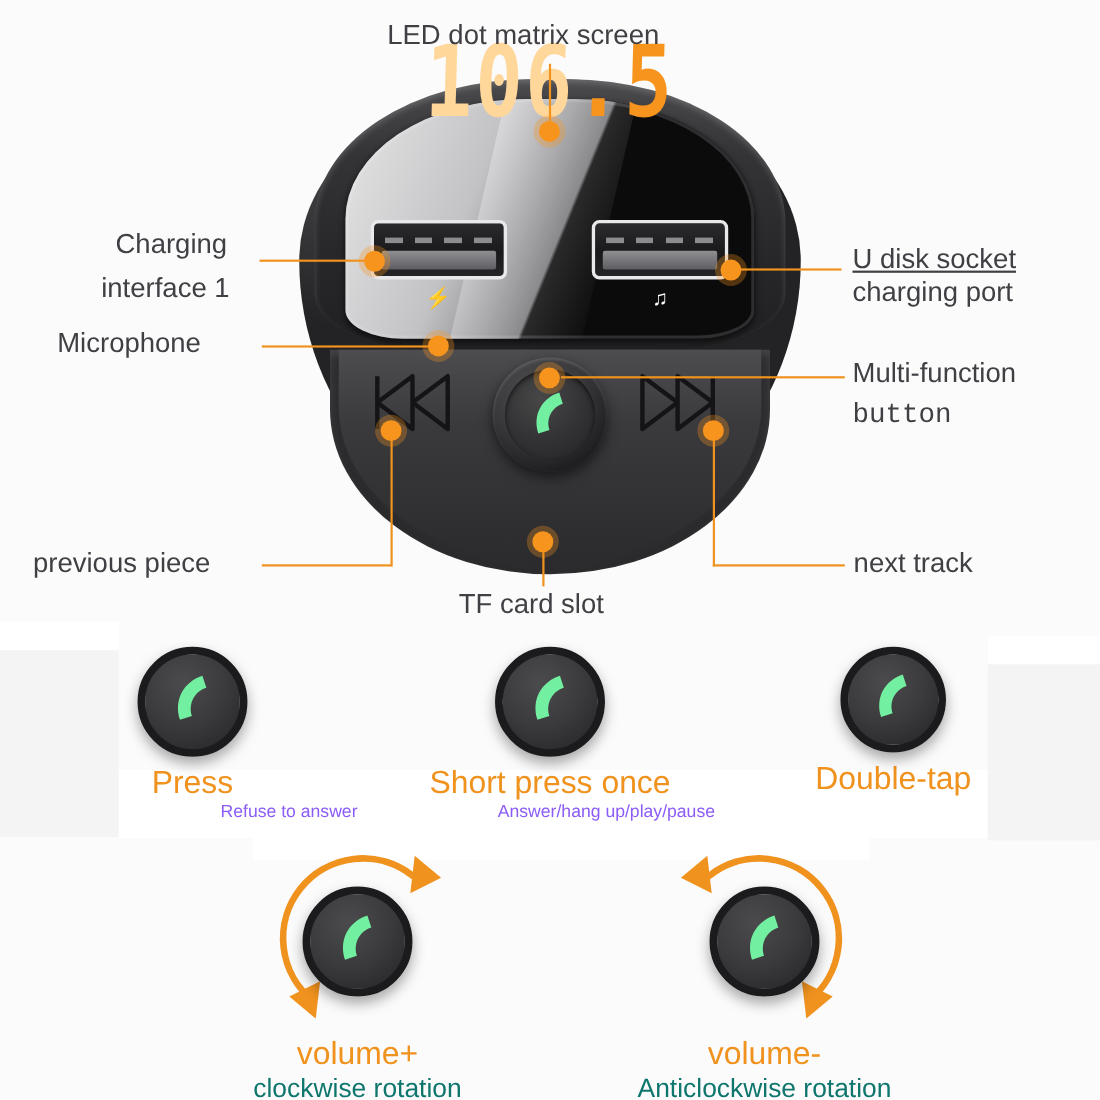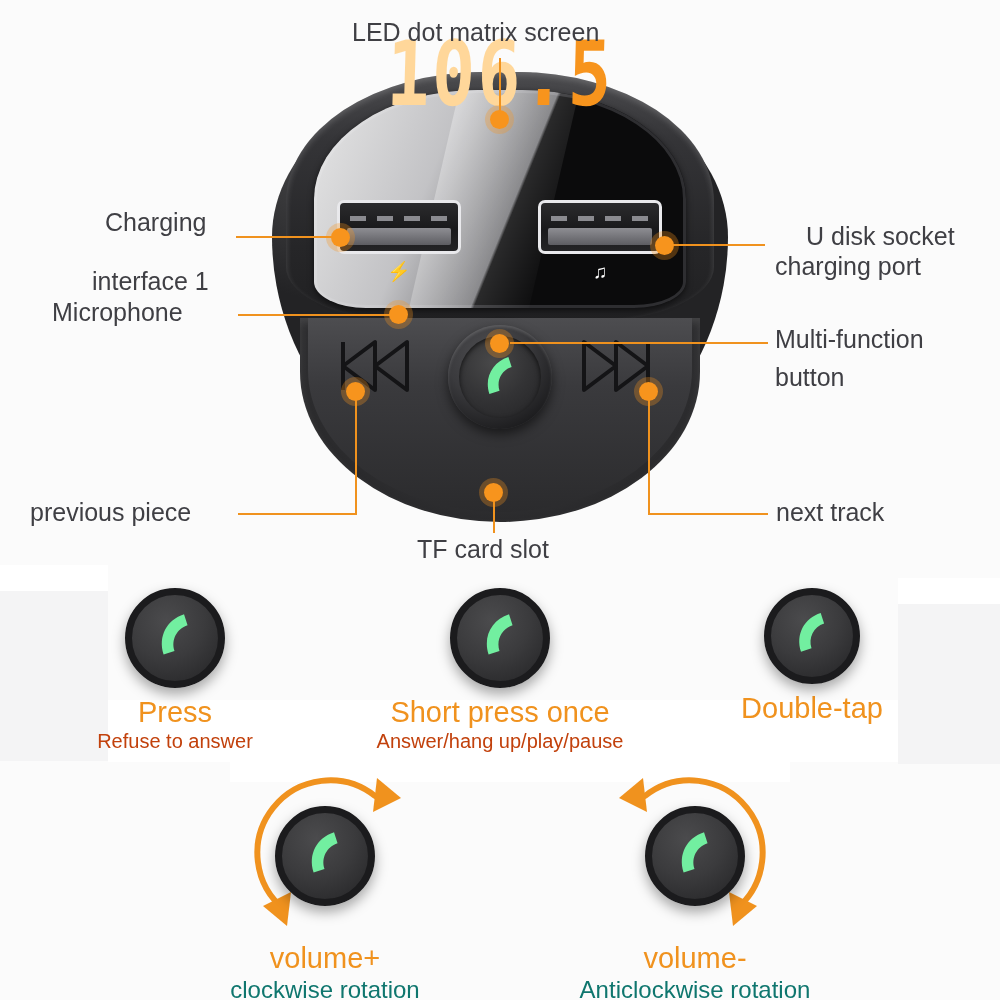--- a/index.html
+++ b/index.html
@@ -132,21 +132,21 @@
     position: absolute; width: 19px; height: 19px; border-radius: 50%;
     background: #f7941d;
     box-shadow: 0 0 0 5px rgba(247,148,29,.30);
   }
 
   
   .actions { position: absolute; left: 0; top: 578px; width: 1000px; height: 192px; }
   .act { position: absolute; top: 10px; width: 300px; text-align: center; }
   .act .btn-wrap { display: flex; justify-content: center; }
   .act .ttl { margin-top: 8px; font-size: 29px; color: #f0921e; }
-  .act .sub { margin-top: 1px; font-size: 20px; color: #c2410c; }
+  .act .sub { margin-top: 1px; font-size: 16px; color: #8b5cf6; text-align: right; }
 
   .pbtn {
     position: relative; width: 100px; height: 100px; border-radius: 50%;
     background: radial-gradient(circle at 40% 30%, #4b4b4d 0%, #3b3b3d 48%, #232325 100%);
     border: 7px solid #1b1b1d;
     box-shadow: 0 6px 13px rgba(0,0,0,.35);
     display: flex; align-items: center; justify-content: center;
   }
   .pbtn.small { width: 96px; height: 96px; border-width: 7px; }
 
@@ -216,35 +216,35 @@
           <path d="M9 33 C9 18 20 8 34 8 L34 17 C25 17 18 24 18 33 Z" fill="#72efa0" transform="rotate(-18 22 22)"></path>
         </svg>
       </div>
     </div>
 
     <div class="lbl" style="left:352px;top:18px;">LED dot matrix screen</div>
     <div class="line v" style="left:499px;top:58px;height:60px;"></div>
     <div class="dot" style="left:490px;top:110px;"></div>
 
     <div class="lbl" style="left:105px;top:208px;">Charging</div>
-    <div class="lbl" style="left:92px;top:248px;margin-top:19px;">interface 1</div>
+    <div class="lbl" style="left:92px;top:248px;">interface 1</div>
     <div class="line h" style="left:236px;top:236px;width:108px;"></div>
     <div class="dot" style="left:331px;top:228px;"></div>
 
     <div class="lbl" style="left:52px;top:298px;text-align:right;">Microphone</div>
     <div class="line h" style="left:238px;top:314px;width:162px;"></div>
     <div class="dot" style="left:389px;top:305px;"></div>
 
-    <div class="lbl" style="left:806px;top:222px;">U disk socket</div>
+    <div class="lbl" style="left:775px;top:222px;text-decoration:underline;">U disk socket</div>
     <div class="lbl" style="left:775px;top:252px;">charging port</div>
     <div class="line h" style="left:665px;top:244px;width:100px;"></div>
     <div class="dot" style="left:655px;top:236px;"></div>
 
     <div class="lbl" style="left:775px;top:325px;">Multi-function</div>
-    <div class="lbl" style="left:775px;top:363px;">button</div>
+    <div class="lbl" style="left:775px;top:363px;font-family:Liberation Mono, monospace;">button</div>
     <div class="line h" style="left:510px;top:342px;width:258px;"></div>
     <div class="dot" style="left:490px;top:334px;"></div>
 
     <div class="lbl" style="left:30px;top:498px;">previous piece</div>
     <div class="line h" style="left:238px;top:513px;width:118px;"></div>
     <div class="line v" style="left:355px;top:398px;height:117px;"></div>
     <div class="dot" style="left:346px;top:382px;"></div>
 
     <div class="lbl" style="left:417px;top:535px;">TF card slot</div>
     <div class="line v" style="left:493px;top:495px;height:38px;"></div>

